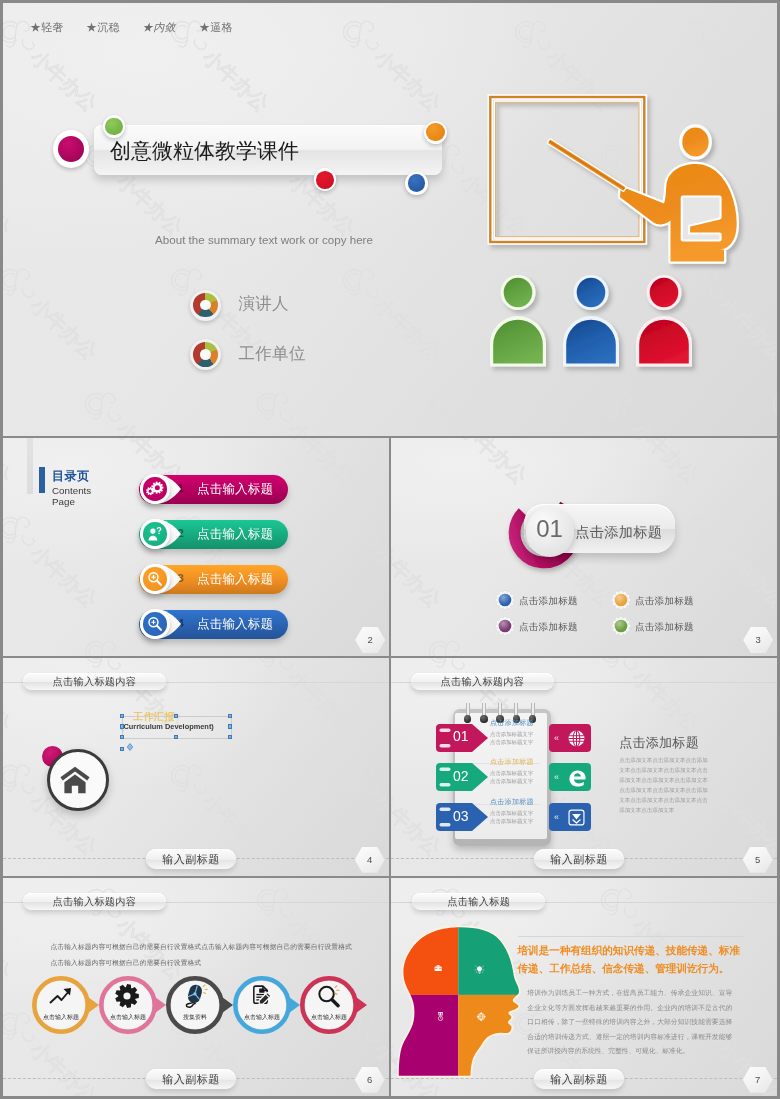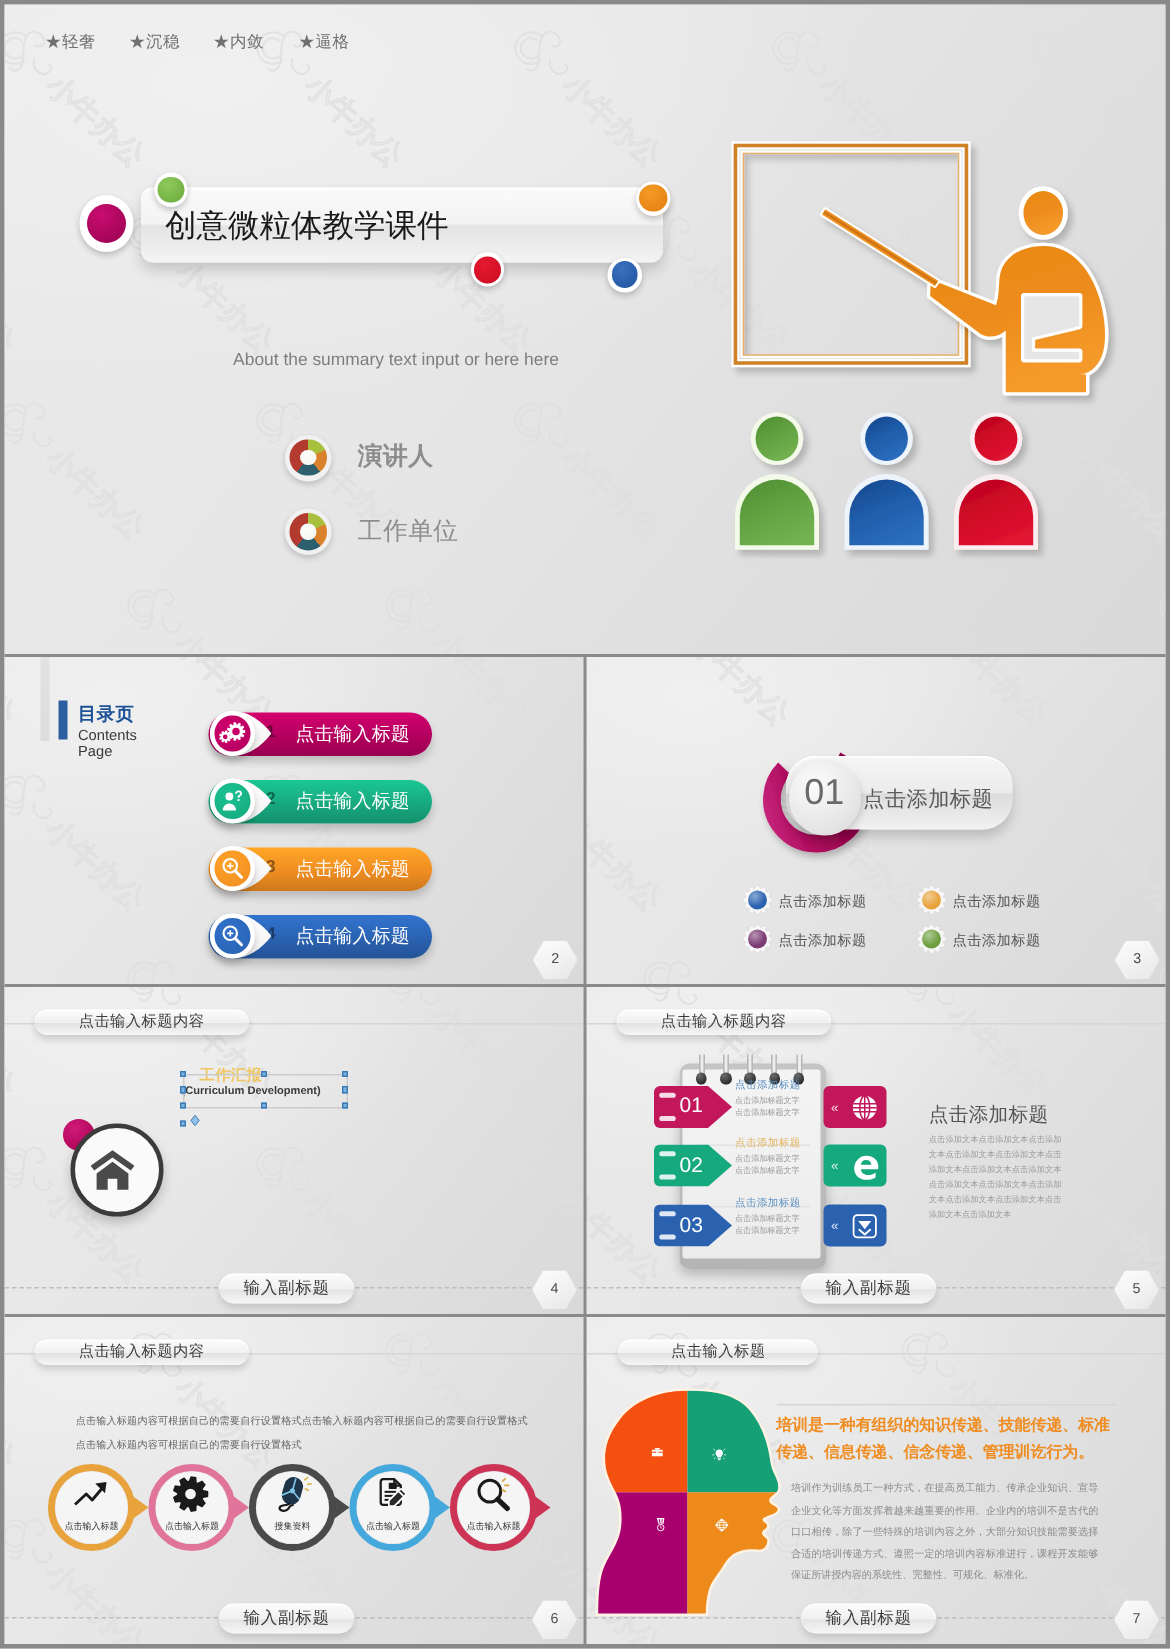--- a/index.html
+++ b/index.html
@@ -207,21 +207,21 @@
         <use href="#wmmark" transform="translate(526,996) rotate(42) scale(1.62)"></use>
         <use href="#wmmark" transform="translate(698,996) rotate(42) scale(1.62)"></use>
         <use href="#wmmark" transform="translate(870,996) rotate(42) scale(1.62)"></use>
       </g>
   </svg>
 
   <div class="slide" id="s1" style="left:0;top:0;width:774px;height:440px;">
     <div class="tagrow">
       <div class="tag" style="left:27px;">★轻奢</div>
       <div class="tag" style="left:83px;">★沉稳</div>
-      <div class="tag" style="left:139px;">★内敛</div>
+      <div class="tag" style="left:139px;font-style:italic;">★内敛</div>
       <div class="tag" style="left:196px;">★逼格</div>
     </div>
 
     <div class="titlebar"></div>
     <div class="titletext">创意微粒体教学课件</div>
 
     <div class="dot ring" style="left:50px;top:127px;width:36px;height:38px;">
         <i style="width:26px;height:26px;background:radial-gradient(circle at 38% 30%,#c90d6f,#960050);"></i>
       </div>
     <div class="dot ring" style="left:99.7px;top:112.2px;width:22.4px;height:22.4px;">
@@ -230,27 +230,27 @@
     <div class="dot ring" style="left:421.2px;top:117.8px;width:23px;height:23px;">
         <i style="width:18.4px;height:18.4px;background:radial-gradient(circle at 38% 30%,#f59a25,#e27d0f);"></i>
       </div>
     <div class="dot ring" style="left:310.6px;top:165.3px;width:22.6px;height:22.9px;">
         <i style="width:17.7px;height:17.7px;background:radial-gradient(circle at 38% 30%,#e5182f,#c80d22);"></i>
       </div>
     <div class="dot ring" style="left:402.4px;top:169px;width:22.5px;height:22.5px;">
         <i style="width:17.7px;height:17.7px;background:radial-gradient(circle at 38% 30%,#3a72bd,#1f529e);"></i>
       </div>
 
-    <div class="enline" style="top:229.5px;">About the summary text input or here here</div>
+    <div class="enline" style="top:229.5px;">About the summary text work or copy here</div>
 
     <div class="rosette" style="position:absolute;left:187px;top:286.5px;">
         <div class="ring"></div>
         <div class="hole"></div>
       </div>
-    <div class="who" style="left:235.5px;top:290px;font-weight:bold;">演讲人</div>
+    <div class="who" style="left:235.5px;top:290px;">演讲人</div>
     <div class="rosette" style="position:absolute;left:187px;top:336px;">
         <div class="ring"></div>
         <div class="hole"></div>
       </div>
     <div class="who" style="left:235.5px;top:339.5px;">工作单位</div>
 
     <svg id="teacher-art" style="position:absolute;left:0;top:0;" width="774" height="433" viewBox="0 0 774 433">
       <defs>
         <filter id="dsh" x="-25%" y="-25%" width="160%" height="160%">
           <feDropShadow dx="3" dy="3.5" stdDeviation="2.2" flood-color="#000" flood-opacity="0.20"></feDropShadow>
@@ -734,21 +734,21 @@
               <circle cx="0" cy="-8.4" r="1.8" fill="#fff"></circle>
               <circle cx="0" cy="8.4" r="1.8" fill="#fff"></circle>
               <circle cx="-8.4" cy="0" r="1.8" fill="#fff"></circle>
               <circle cx="8.4" cy="0" r="1.8" fill="#fff"></circle>
             </g>
           </g>
         </svg>
       </div>
 
     <div class="hdrline" style="left:126.5px;top:58.4px;width:227px;"></div>
-    <div class="s7lead" style="left:126.5px;top:63px;width:232px;">培训是一种有组织的知识传递、技能传递、标准传递、信息传递、信念传递、管理训讫行为。</div>
+    <div class="s7lead" style="left:126.5px;top:63px;width:232px;">培训是一种有组织的知识传递、技能传递、标准传递、工作总结、信念传递、管理训讫行为。</div>
     <div class="s7body" style="left:136.3px;top:108px;width:205px;">培训作为训练员工一种方式，在提高员工能力、传承企业知识、宣导企业文化等方面发挥着越来越重要的作用。企业内的培训不是古代的口口相传，除了一些特殊的培训内容之外，大部分知识技能需要选择合适的培训传递方式、遵照一定的培训内容标准进行，课程开发能够保证所讲授内容的系统性、完整性、可规化、标准化。</div>
 
     <div class="dashline" style="left:0;top:200px;width:386px;"></div>
     <div class="sfoot" style="left:143px;top:191px;width:90px;"></div>
     <div class="sfoottext" style="left:143px;top:191px;width:90px;">输入副标题</div>
     <div class="pbadge" style="left:351.7px;top:188.8px;">
         <span>7</span>
       </div>
   </div>
 

